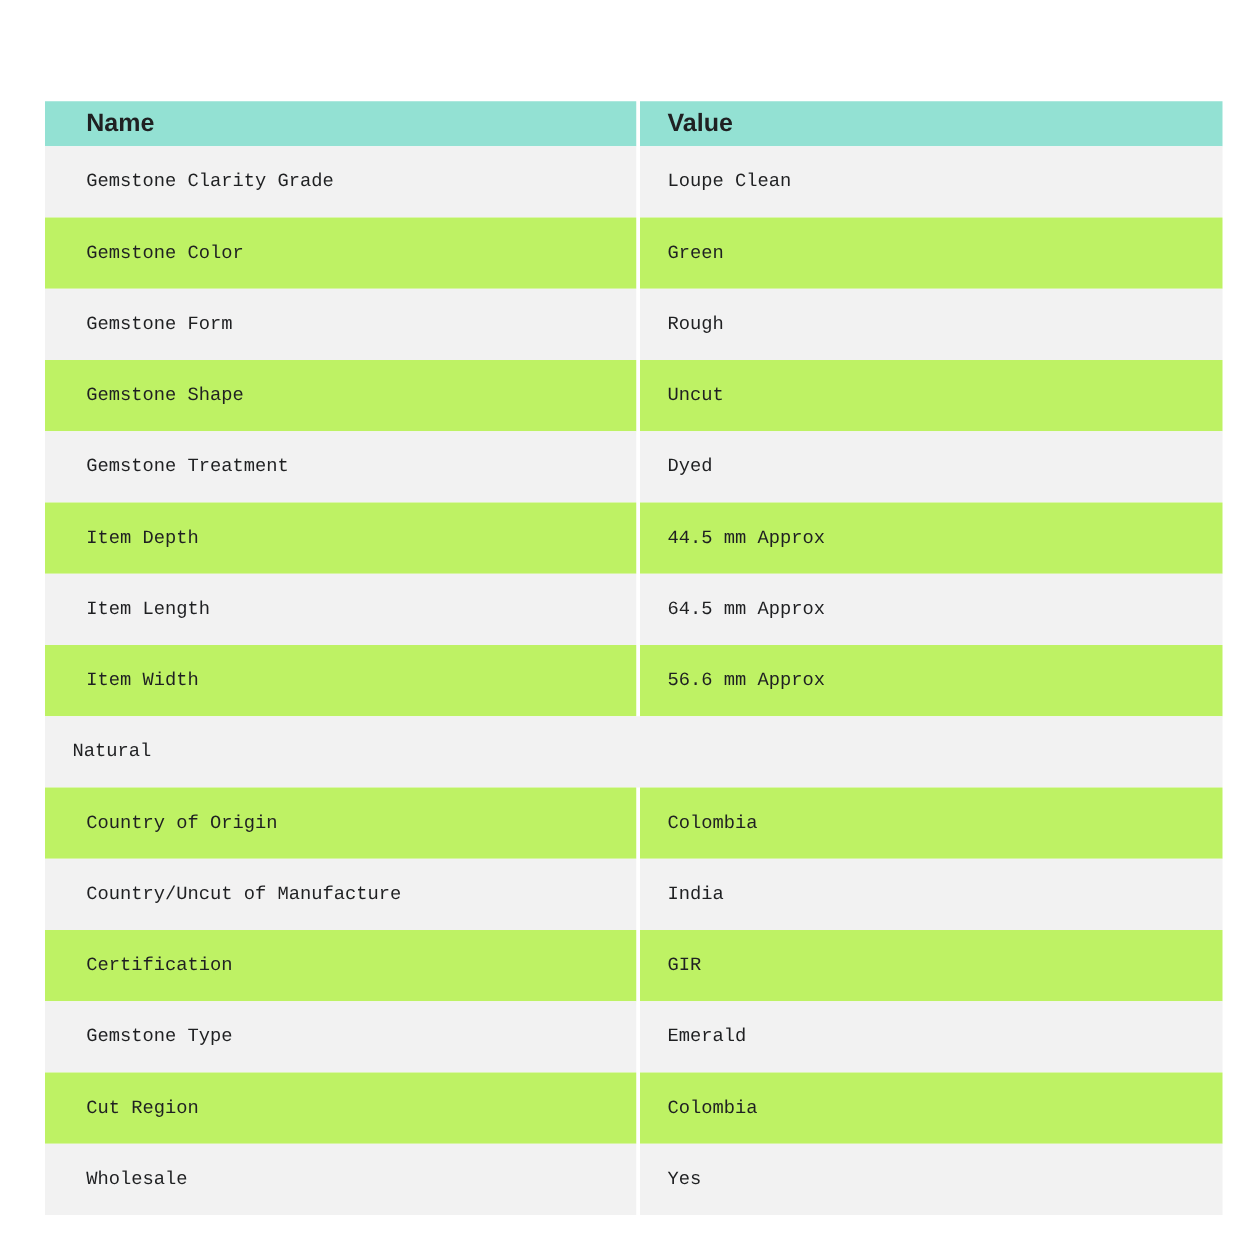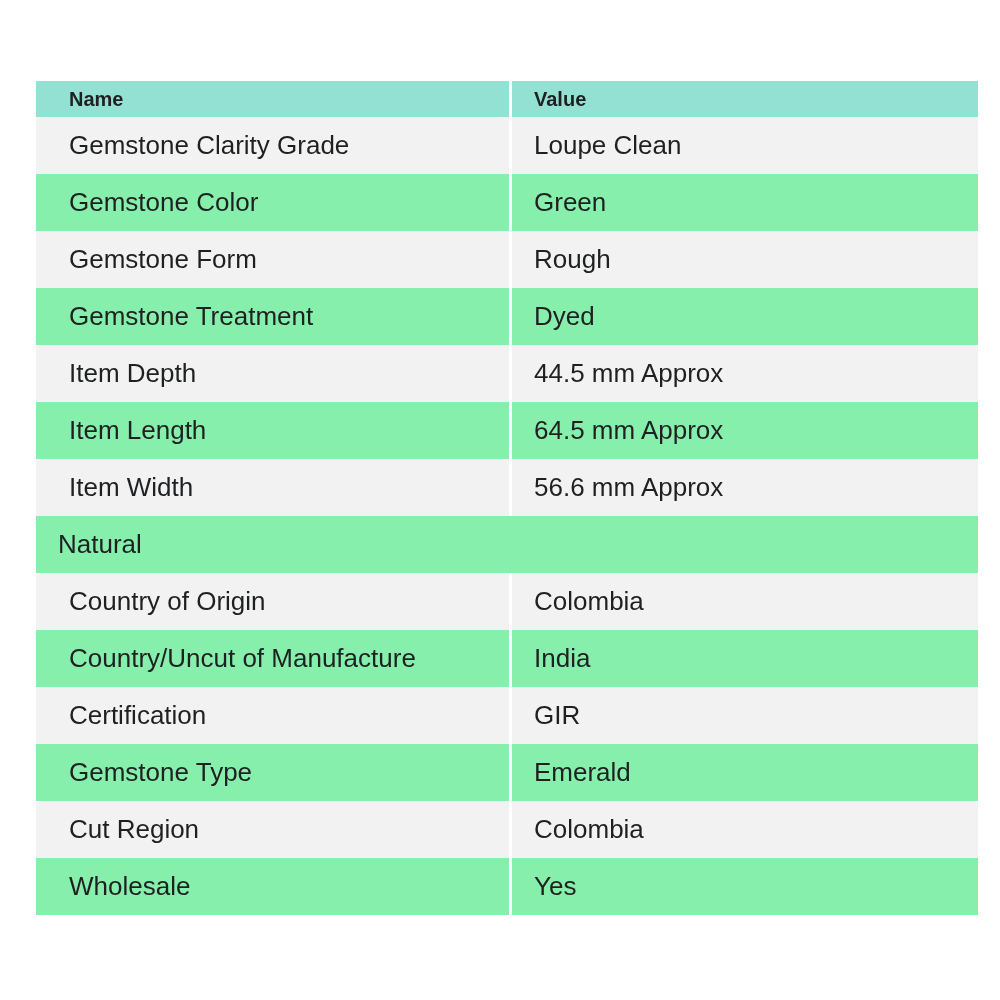--- a/index.html
+++ b/index.html
@@ -38,25 +38,26 @@
   .header-row {
     height: 36px;
   }
   .header-row .cell {
     background: #93e1d3;
     font-size: 20px;
     font-weight: 600;
   }
   .body-row {
     height: 57px;
-    font-size: 26px;
+    font-size: 15px;
     font-weight: 400;
+    font-family: Liberation Mono, monospace;
   }
   .body-row .cell {
-    background: #86efac;
+    background: #bef264;
   }
   .body-row:nth-child(even) .cell {
     background: #f2f2f2;
   }
 </style>
 </head>
 <body>
 
 <div class="specs-table">
   <div class="row header-row">
@@ -68,20 +69,24 @@
     <div class="cell name-cell">Gemstone Clarity Grade</div>
     <div class="cell value-cell">Loupe Clean</div>
   </div>
   <div class="row body-row">
     <div class="cell name-cell">Gemstone Color</div>
     <div class="cell value-cell">Green</div>
   </div>
   <div class="row body-row">
     <div class="cell name-cell">Gemstone Form</div>
     <div class="cell value-cell">Rough</div>
+  </div>
+  <div class="row body-row">
+    <div class="cell name-cell">Gemstone Shape</div>
+    <div class="cell value-cell">Uncut</div>
   </div>
   <div class="row body-row">
     <div class="cell name-cell">Gemstone Treatment</div>
     <div class="cell value-cell">Dyed</div>
   </div>
   <div class="row body-row">
     <div class="cell name-cell">Item Depth</div>
     <div class="cell value-cell">44.5 mm Approx</div>
   </div>
   <div class="row body-row">

